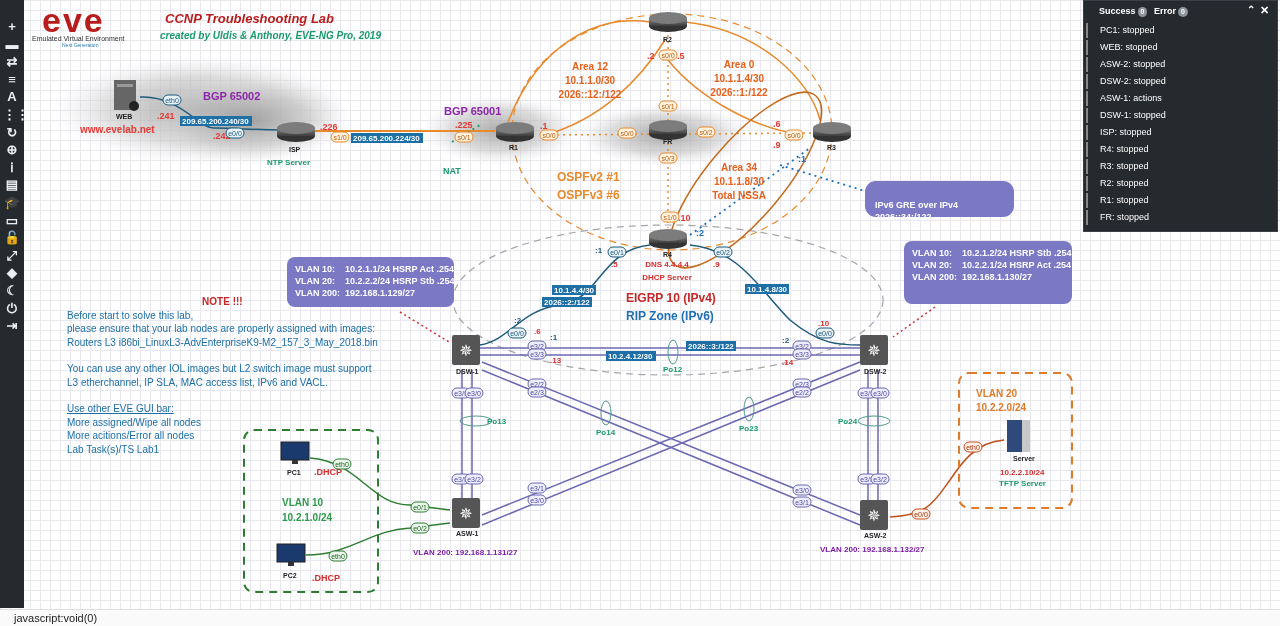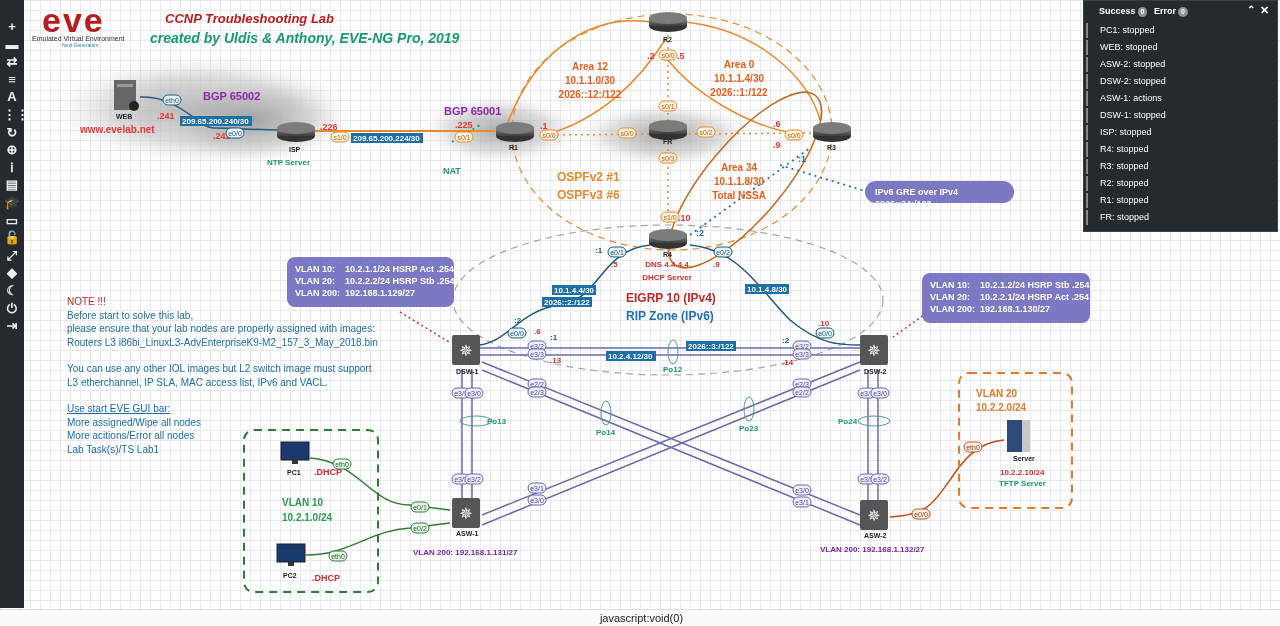--- a/index.html
+++ b/index.html
@@ -2,28 +2,28 @@
 <html><head>
 <meta charset="utf-8">
 <style>
   html,body{margin:0;padding:0;}
   body{width:1280px;height:626px;overflow:hidden;position:relative;font-family:"Liberation Sans",sans-serif;
     background-color:#fff;
     background-image:linear-gradient(#e8e8ee 1px,transparent 1px),linear-gradient(90deg,#e8e8ee 1px,transparent 1px);
     background-size:10px 10px;}
   #sidebar{position:absolute;left:0;top:0;width:24px;height:608px;background:#252a2e;}
   .sb-icon{position:absolute;left:3px;width:18px;height:16px;color:#eceff1;font-size:13px;line-height:16px;text-align:center;cursor:pointer;font-weight:bold;}
-  #statusbar{position:absolute;left:0;top:609px;width:1280px;height:17px;background:#fafafa;border-top:1px solid #ddd;font-size:11px;color:#222;line-height:17px;padding-left:3px;box-sizing:border-box;text-align:center;}
+  #statusbar{position:absolute;left:0;top:609px;width:1280px;height:17px;background:#fafafa;border-top:1px solid #ddd;font-size:11px;color:#222;line-height:17px;padding-left:14px;box-sizing:border-box;}
   #canvas{position:absolute;left:24px;top:0;width:1256px;height:608px;}
   svg text{font-family:"Liberation Sans",sans-serif;}
   .logo-eve{position:absolute;left:42px;top:5px;width:90px;height:42px;}
   .title1{position:absolute;left:165px;top:11px;font-size:13px;font-style:italic;font-weight:bold;color:#b91c1c;}
-  .title2{position:absolute;left:150px;top:30px;font-size:14px;font-style:italic;font-weight:bold;color:#1a9a6c;}
+  .title2{position:absolute;left:160px;top:30px;font-size:10px;font-style:italic;font-weight:bold;color:#1a9a6c;}
   .note{position:absolute;left:67px;top:295px;font-size:10px;color:#1d6fa5;line-height:13.5px;}
-  .note .hdr{color:#c62828;font-weight:normal;}
+  .note .hdr{color:#c62828;font-weight:bold;text-align:center;}
   .note u{text-decoration:underline;}
   .bubble{position:absolute;background:#7b78c4;border-radius:8px;color:#fff;font-size:9px;font-weight:bold;line-height:12px;padding:6px 8px;box-sizing:border-box;}
   #notif{position:absolute;left:1083px;top:0;width:193px;height:230px;background:#252a2e;border:1px solid #3a4045;}
   .notif-head{height:20px;color:#fff;font-size:9px;font-weight:bold;position:relative;}
   .badge{display:inline-block;background:#8d959b;color:#fff;border-radius:7px;font-size:7px;padding:0 3px;margin-left:2px;line-height:10px;}
   .notif-item{height:15px;margin:2px 0 0 2px;border-left:2px solid #888;color:#fff;font-size:9px;line-height:15px;padding-left:12px;}
 </style>
 </head>
 <body>
 
@@ -481,37 +481,37 @@
 
 <div class="note">
   <div class="hdr">NOTE !!!</div>
   <div>Before start to solve this lab,</div>
   <div>please ensure that your lab nodes are properly assigned with images:</div>
   <div>Routers L3 i86bi_LinuxL3-AdvEnterpriseK9-M2_157_3_May_2018.bin</div>
   <div style="height:13px"></div>
   <div>You can use any other IOL images but L2 switch image must support</div>
   <div>L3 etherchannel, IP SLA, MAC access list, IPv6  and VACL.</div>
   <div style="height:13px"></div>
-  <div><u>Use start EVE GUI bar:</u></div>
+  <div><u>Use other EVE GUI bar:</u></div>
   <div>More assigned/Wipe all nodes</div>
   <div>More acitions/Error all nodes</div>
   <div>Lab Task(s)/TS Lab1</div>
 </div>
 
 <div class="bubble" style="left:287px;top:257px;width:167px;height:50px;">
   <div style="white-space:pre">VLAN 10:    10.2.1.1/24 HSRP Act .254</div>
   <div style="white-space:pre">VLAN 20:    10.2.2.2/24 HSRP Stb .254</div>
   <div style="white-space:pre">VLAN 200:  192.168.1.129/27</div>
 </div>
-<div class="bubble" style="left:904px;top:273px;width:168px;height:50px;margin-left:18px;">
+<div class="bubble" style="left:904px;top:241px;width:168px;height:63px;">
   <div style="white-space:pre">VLAN 10:    10.2.1.2/24 HSRP Stb .254</div>
   <div style="white-space:pre">VLAN 20:    10.2.2.1/24 HSRP Act .254</div>
   <div style="white-space:pre">VLAN 200:  192.168.1.130/27</div>
 </div>
-<div class="bubble" style="left:865px;top:181px;width:149px;height:22px;border-radius:11px;padding:5px 10px;">
+<div class="bubble" style="left:865px;top:181px;width:149px;height:22px;border-radius:11px;padding:18px 10px;">
   <div>IPv6 GRE over IPv4 2026::34:/122</div>
 </div>
 
 <div id="notif">
   <div class="notif-head">
     <span style="position:absolute;left:15px;top:5px;"><span>Success</span><span class="badge">0</span></span>
     <span style="position:absolute;left:70px;top:5px;"><span>Error</span><span class="badge">0</span></span>
     <span style="position:absolute;left:163px;top:3px;font-size:10px;">⌃</span>
     <span style="position:absolute;left:176px;top:3px;font-size:11px;">✕</span>
   </div>

